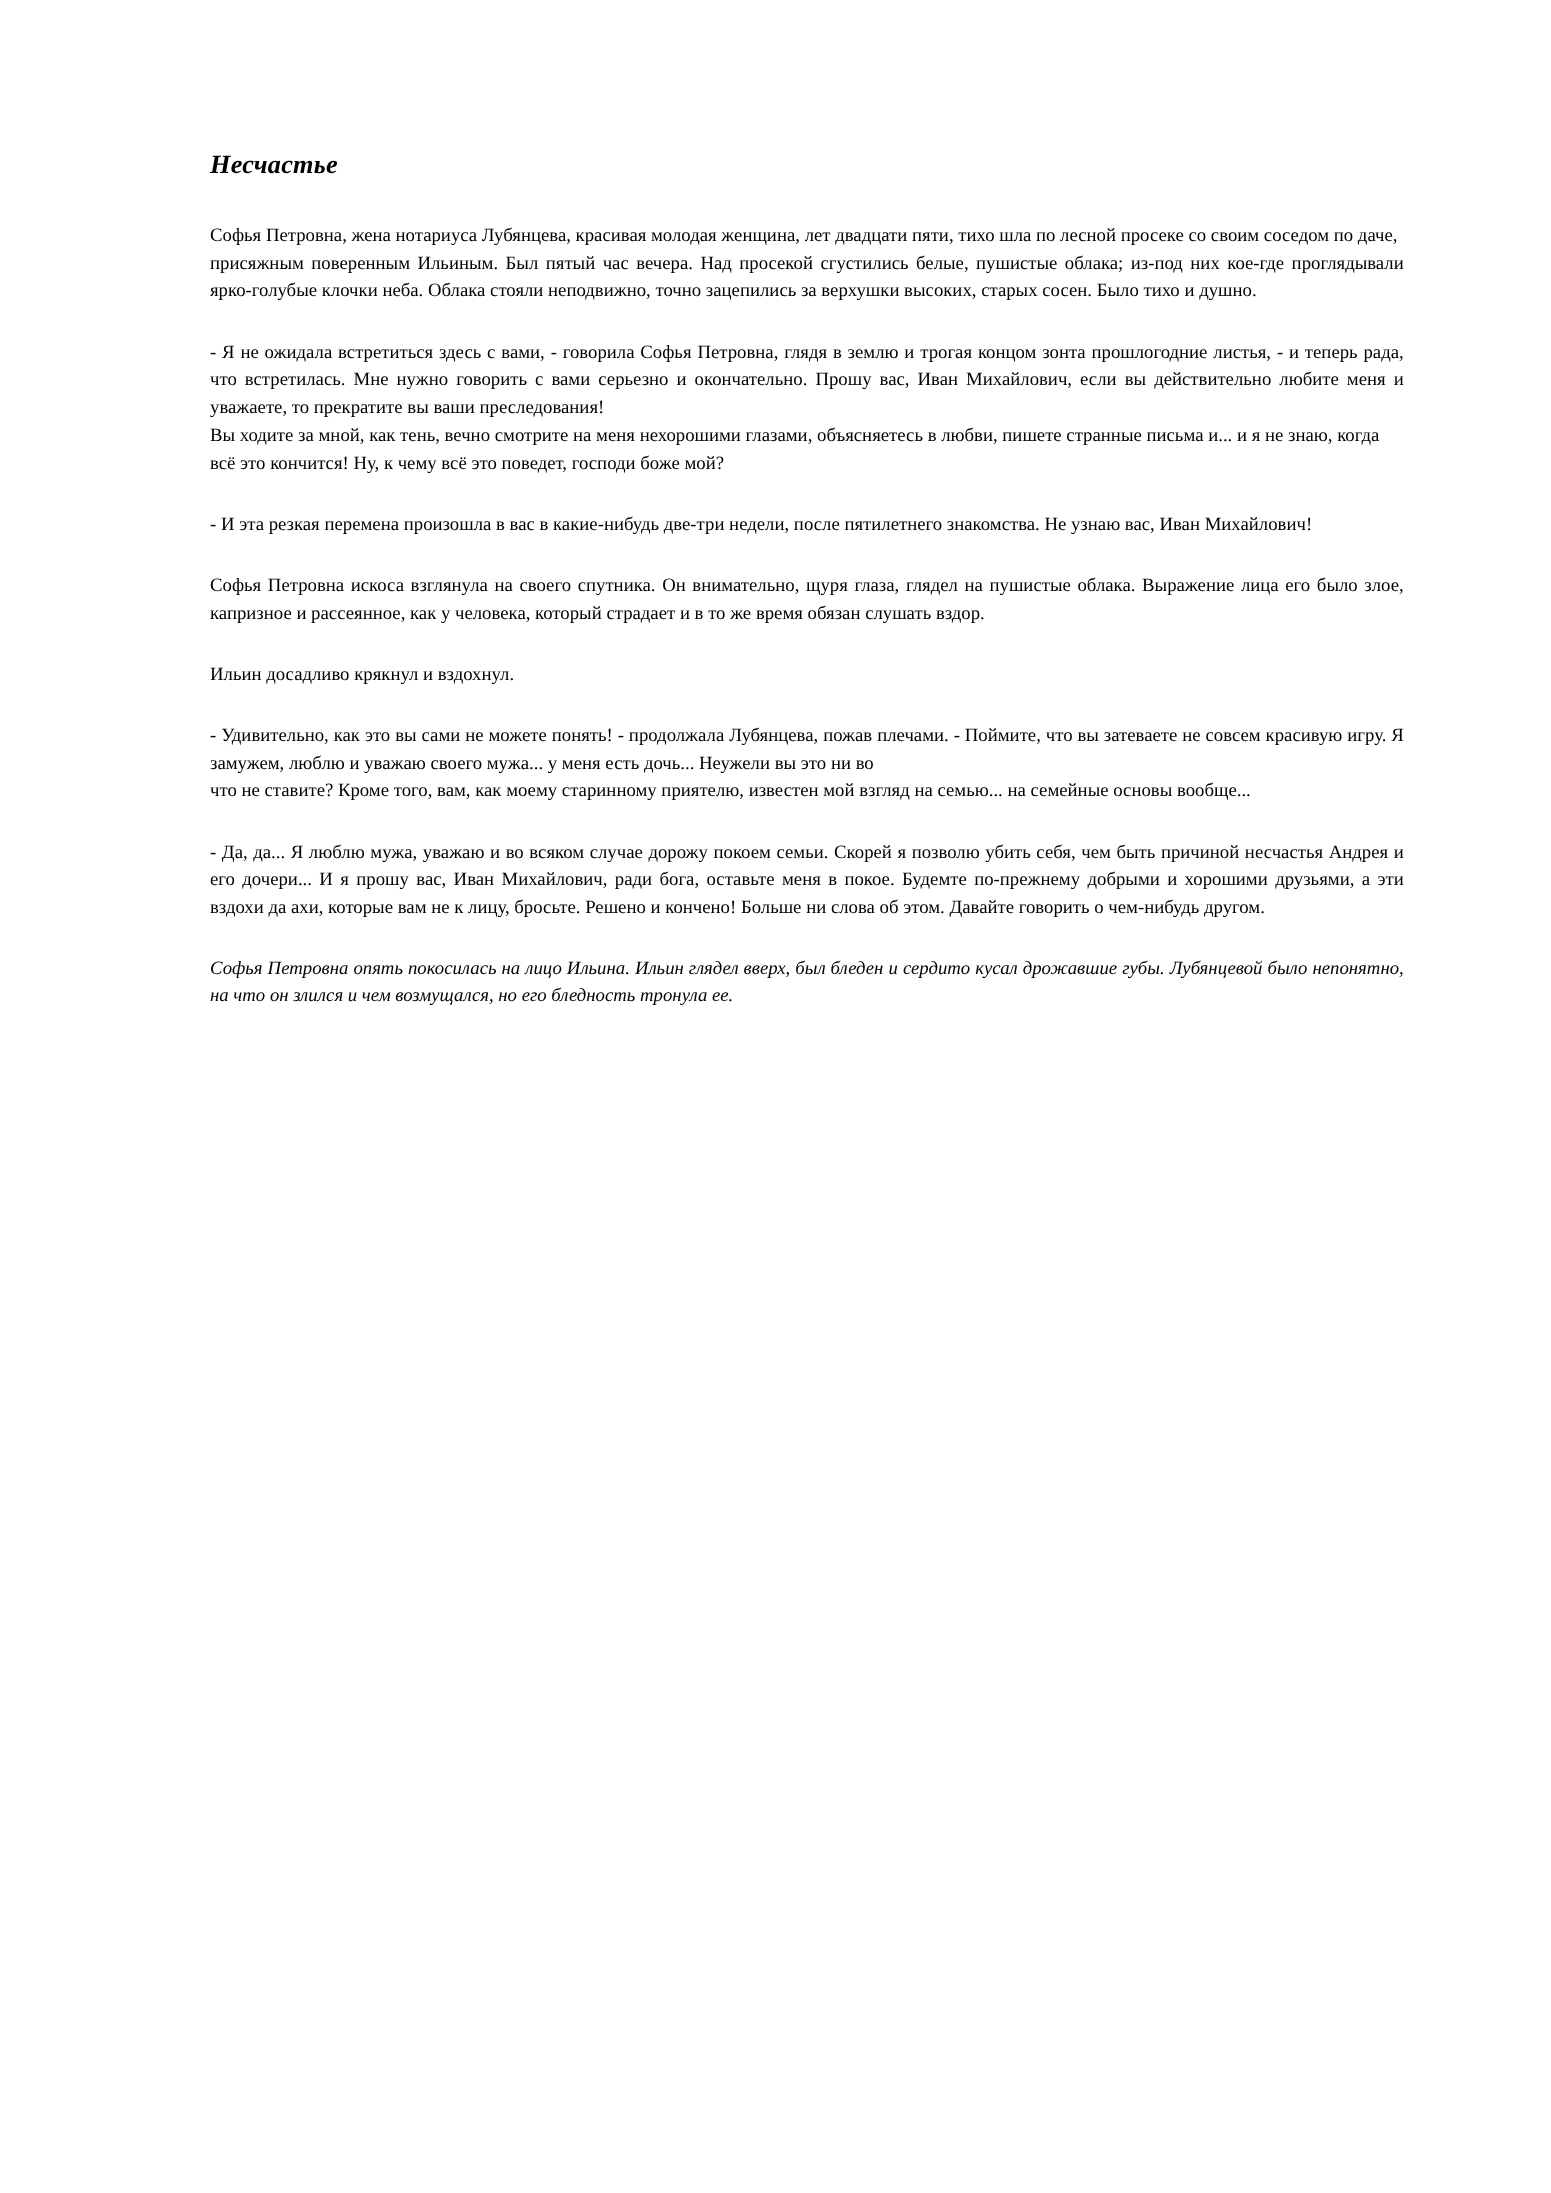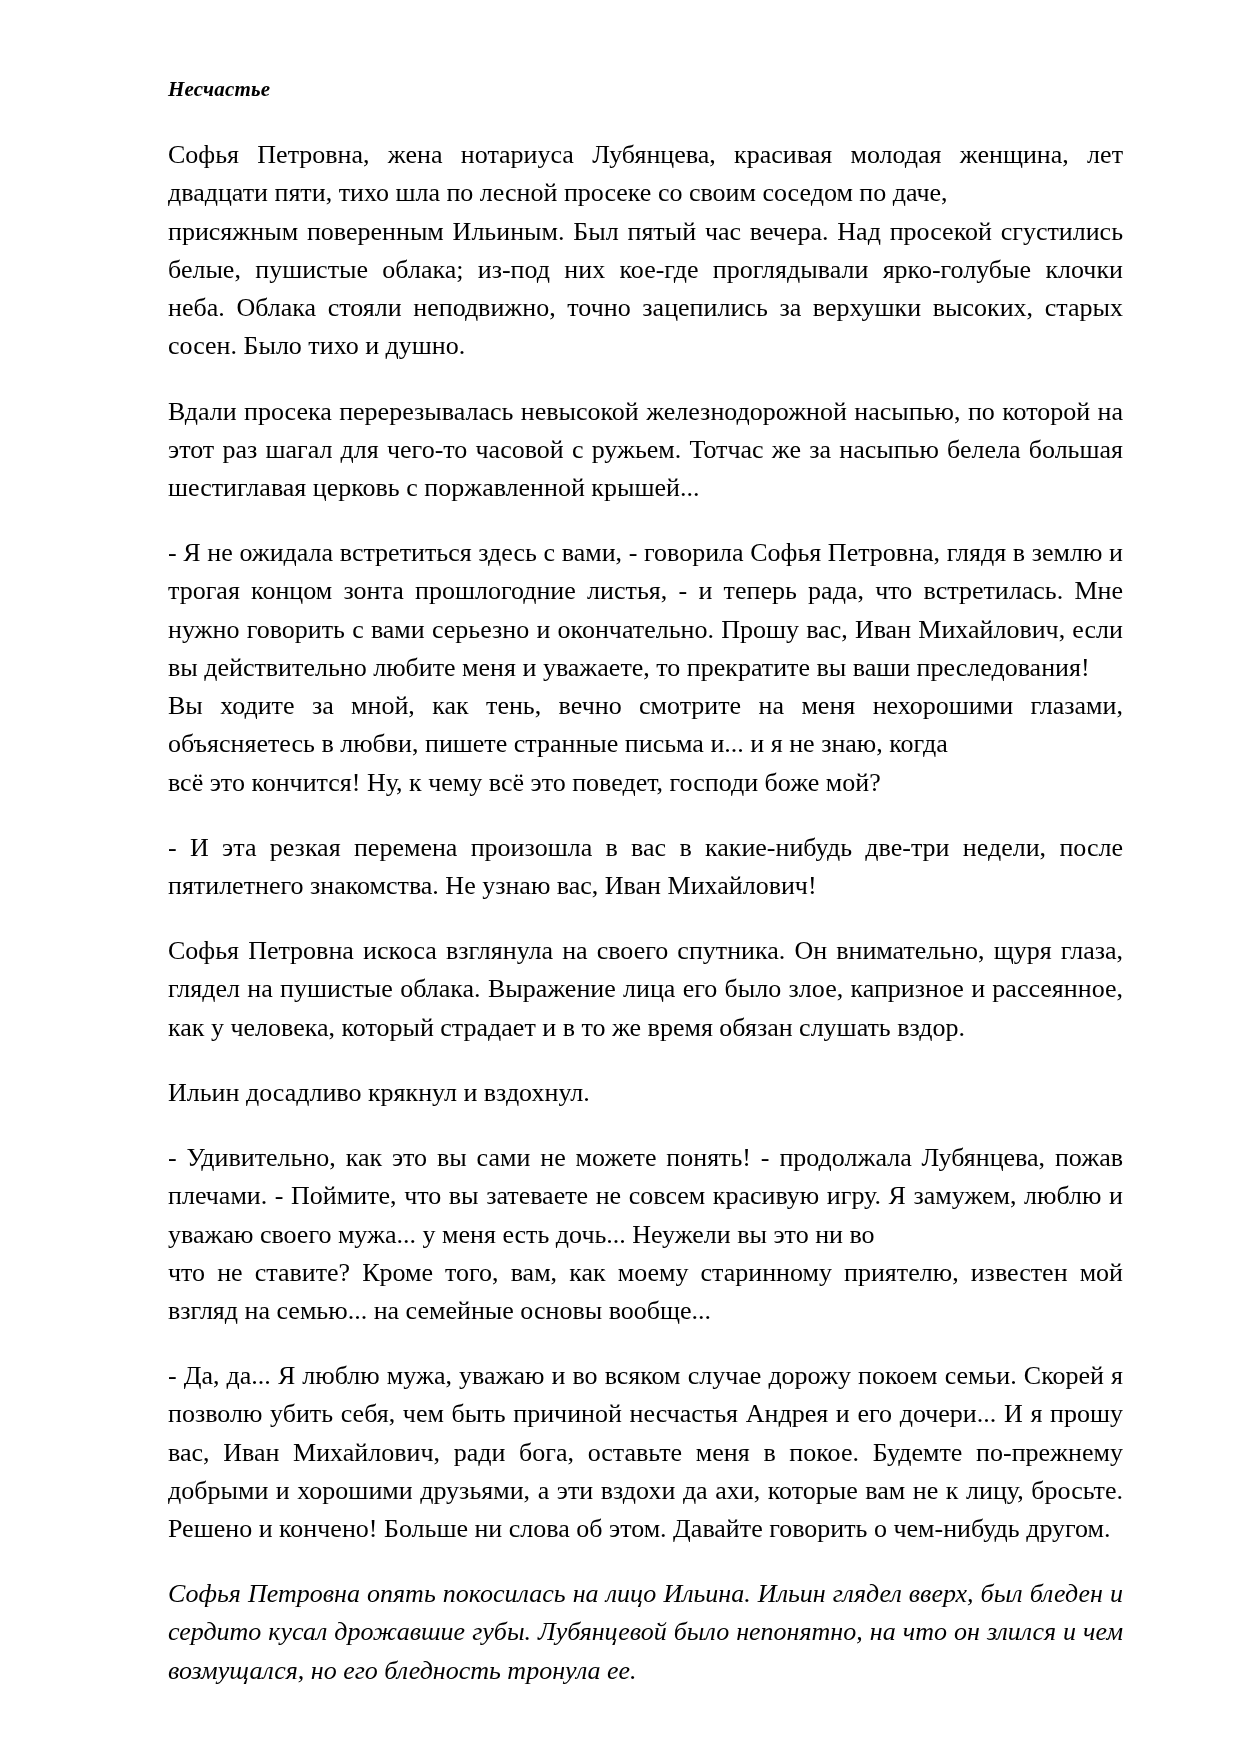--- a/index.html
+++ b/index.html
@@ -10,54 +10,53 @@
   body {
     width: 1241px;
     min-height: 1754px;
     font-family: "Liberation Serif", "DejaVu Serif", serif;
     color: #000000;
   }
   .page {
     width: 1241px;
     min-height: 1754px;
     box-sizing: border-box;
-    padding: 76px 118px 60px 168px;
+    padding: 118px 118px 60px 168px;
     background: #ffffff;
   }
   .doc-title {
     font-weight: bold;
     font-style: italic;
     font-size: 21px;
     line-height: 1.25;
     margin: 0 0 34px 0;
     letter-spacing: 0.2px;
   }
   .para {
-    font-size: 26px;
+    font-size: 15px;
     line-height: 1.47;
     margin: 0 0 27px 0;
     text-align: justify;
     text-justify: inter-word;
     white-space: pre-line;
   }
   .para:last-child {
     margin-bottom: 0;
     font-style: italic;
   }
 </style>
 </head>
 <body>
 
 <div class="page">
 
   <h1 class="doc-title">Несчастье</h1>
 
   <p class="para">Софья Петровна, жена нотариуса Лубянцева, красивая  молодая  женщина, лет двадцати пяти, тихо шла по лесной просеке со своим  соседом  по  даче,
 присяжным поверенным Ильиным. Был пятый час вечера.  Над  просекой  сгустились  белые,  пушистые облака; из-под них кое-где  проглядывали ярко-голубые клочки неба. Облака стояли неподвижно,  точно  зацепились  за верхушки высоких, старых сосен. Было тихо и душно.</p>
-  <p class="para">Вдали просека перерезывалась невысокой  железнодорожной  насыпью,  по которой на этот раз шагал для чего-то  часовой  с  ружьем.  Тотчас  же  за насыпью белела большая шестиглавая церковь с поржавленной крышей...</p>
   <p class="para">- Я не ожидала встретиться здесь с вами, - говорила  Софья  Петровна, глядя в землю и трогая концом зонта прошлогодние листья, - и теперь  рада, что встретилась. Мне нужно говорить с вами серьезно и окончательно.  Прошу вас, Иван Михайлович, если вы действительно любите  меня  и  уважаете,  то прекратите вы ваши преследования!
 Вы  ходите  за  мной,  как  тень,  вечно смотрите на меня нехорошими глазами, объясняетесь в любви, пишете странные письма и... и я не знаю, когда
 всё  это  кончится!  Ну,  к  чему  всё  это поведет, господи боже мой?</p>
   <p class="para">- И эта резкая  перемена  произошла  в  вас  в  какие-нибудь  две-три недели, после пятилетнего знакомства. Не узнаю вас, Иван Михайлович!</p>
   <p class="para">Софья Петровна искоса взглянула на своего спутника.  Он  внимательно, щуря глаза, глядел на пушистые  облака.  Выражение  лица  его  было  злое, капризное и рассеянное, как у человека, который страдает и в то  же  время обязан слушать вздор.</p>
   <p class="para">Ильин досадливо крякнул и вздохнул.</p>
   <p class="para">- Удивительно,  как  это  вы  сами  не  можете  понять! - продолжала Лубянцева, пожав плечами. - Поймите, что вы затеваете не  совсем  красивую игру. Я замужем, люблю и уважаю своего мужа... у меня есть дочь... Неужели вы это ни во
 что  не  ставите?  Кроме  того,  вам,  как  моему  старинному приятелю, известен мой взгляд на семью... на семейные основы вообще...</p>
   <p class="para">- Да, да... Я люблю мужа, уважаю и во  всяком  случае  дорожу  покоем семьи. Скорей я позволю убить себя, чем быть причиной несчастья  Андрея  и его дочери... И я прошу вас, Иван Михайлович, ради бога, оставьте  меня  в покое. Будемте по-прежнему добрыми и хорошими друзьями, а  эти  вздохи  да ахи, которые вам не к лицу, бросьте. Решено и кончено! Больше ни слова  об этом. Давайте говорить о чем-нибудь другом.</p>
   <p class="para">Софья Петровна опять покосилась на лицо Ильина. Ильин  глядел  вверх, был бледен и сердито кусал дрожавшие губы. Лубянцевой было  непонятно,  на что он злился и чем возмущался, но его бледность тронула ее.</p>

